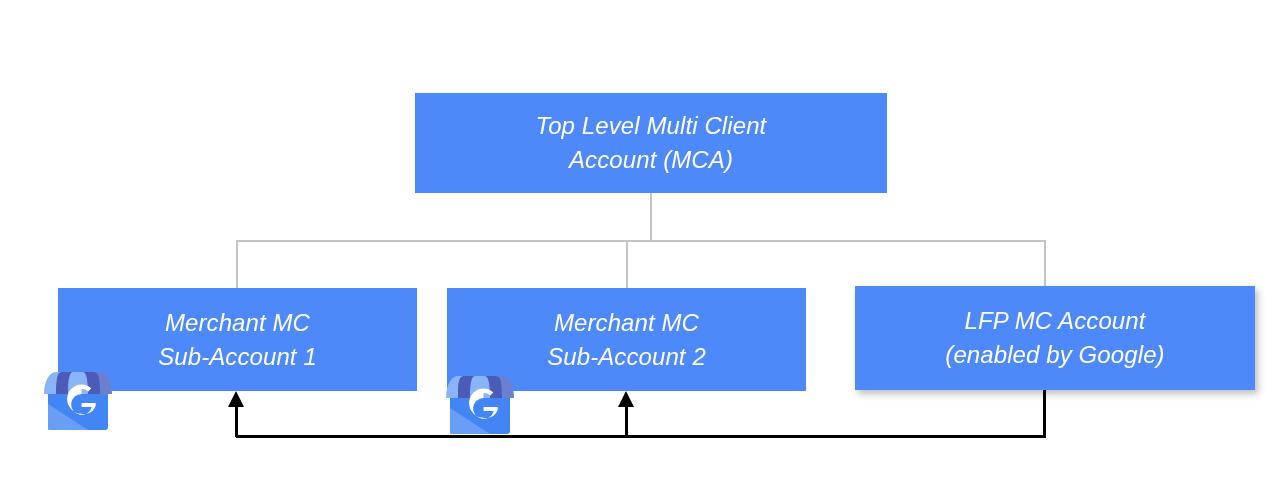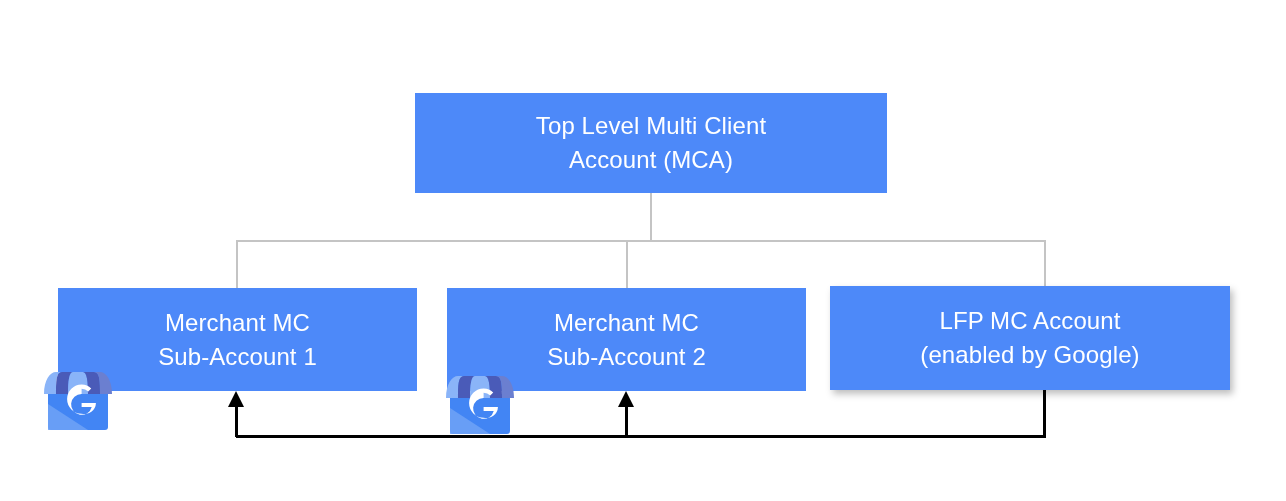--- a/index.html
+++ b/index.html
@@ -11,20 +11,21 @@
   body {
     font-family: "Liberation Sans", sans-serif;
     -webkit-font-smoothing: antialiased;
   }
   #canvas {
     position: relative;
     width: 1286px;
     height: 501px;
     background: #ffffff;
     overflow: hidden;
+    font-style: italic;
   }
 
   
   .node {
     position: absolute;
     box-sizing: border-box;
     display: flex;
     align-items: center;
     justify-content: center;
     text-align: center;
@@ -53,21 +54,21 @@
     width: 359px;
     height: 103px;
   }
   #node-sub2 {
     left: 447px;
     top: 288px;
     width: 359px;
     height: 103px;
   }
   #node-lfp {
-    left: 830px;
+    left: 855px;
     top: 286px;
     width: 400px;
     height: 104px;
     box-shadow: 3px 4px 7px rgba(0,0,0,0.26);
   }
 
   
   .conn {
     position: absolute;
     background: #c4c4c4;

